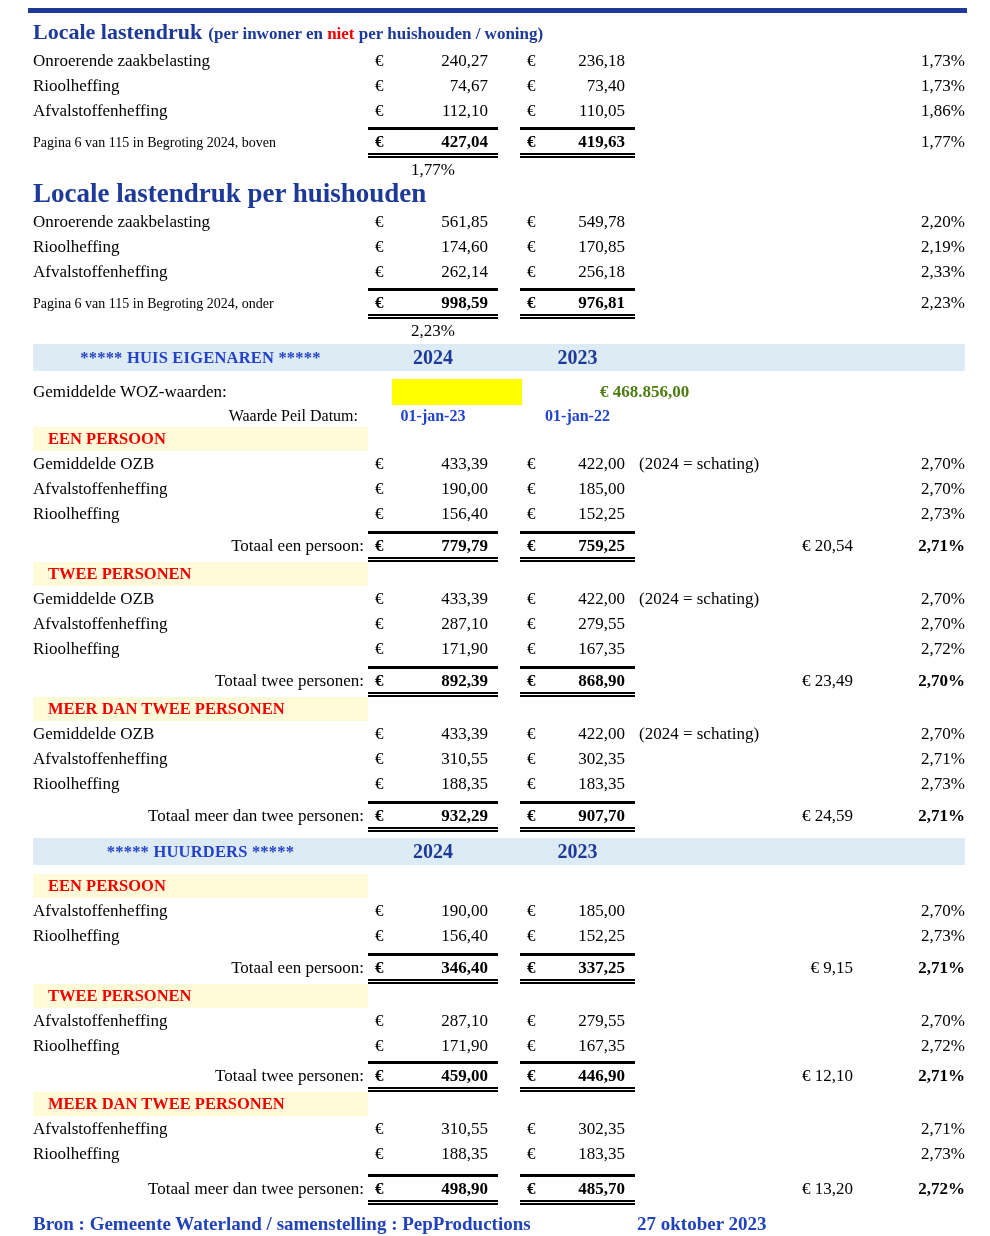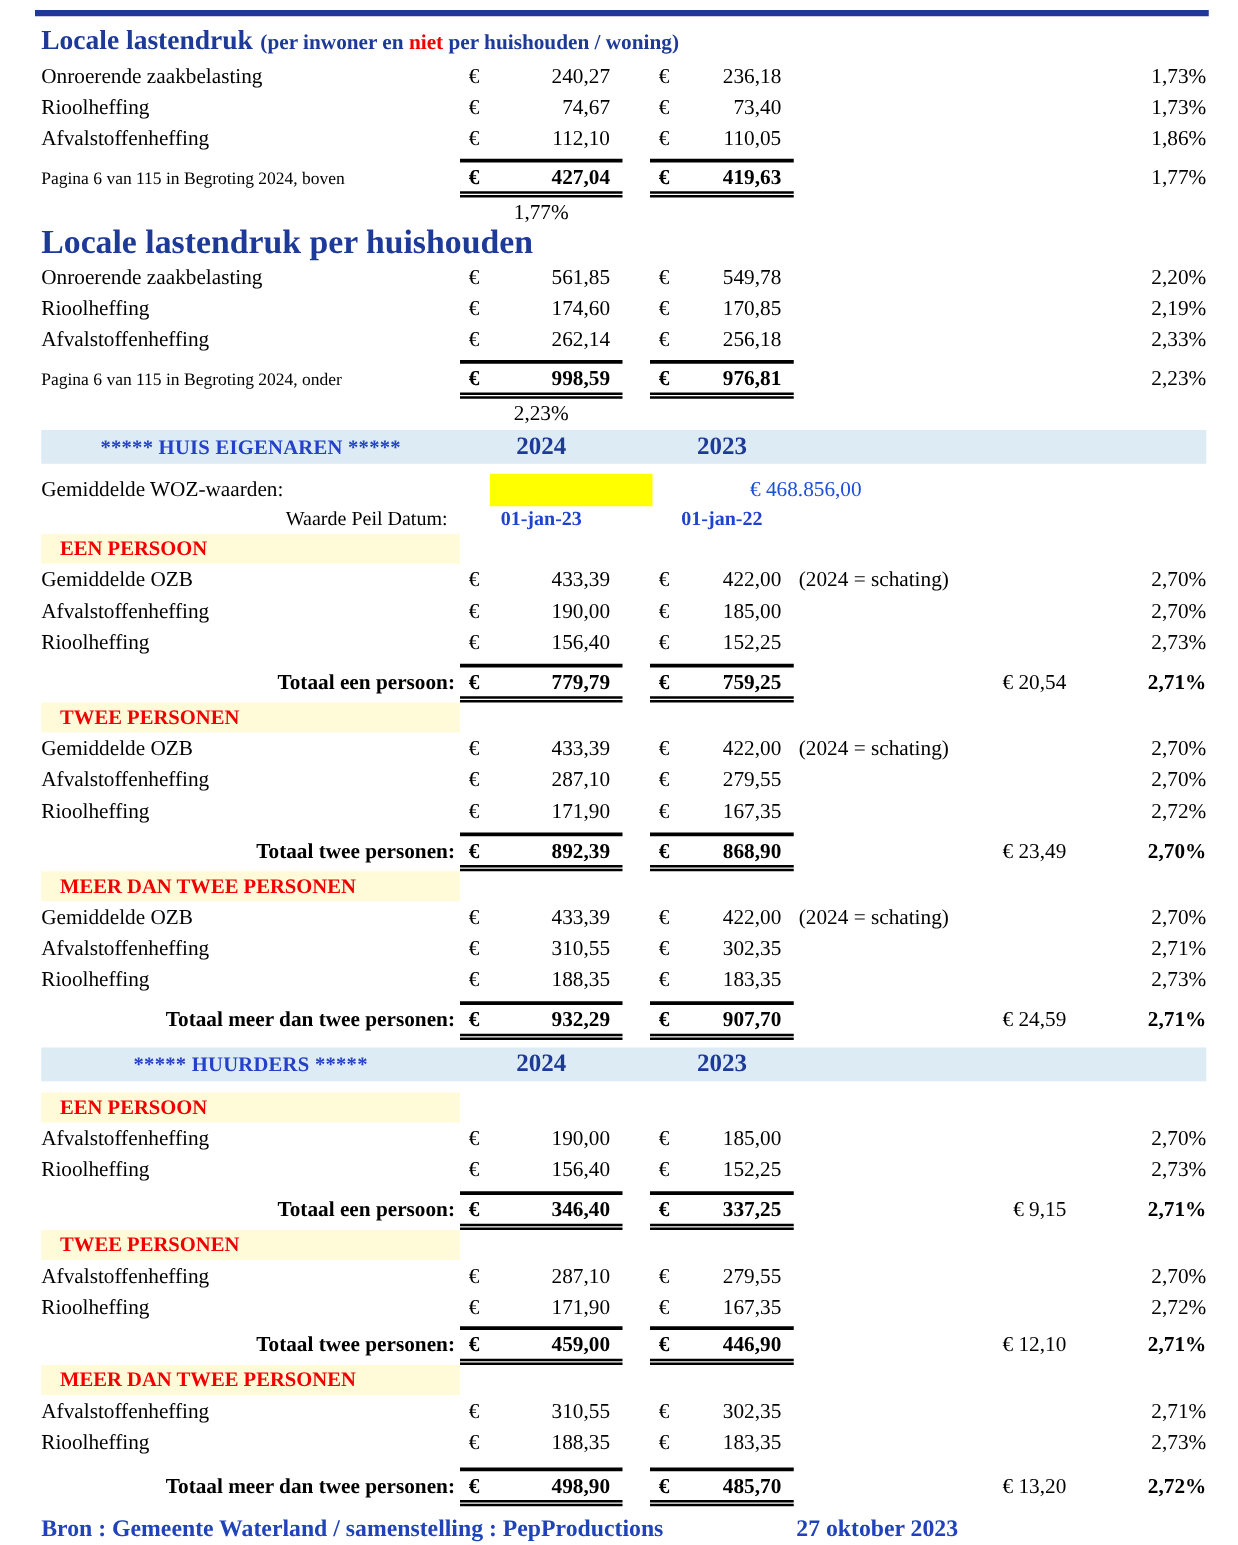--- a/index.html
+++ b/index.html
@@ -17,29 +17,29 @@
   .gc45{grid-column:4/6;}
   .r{height:25px;line-height:25px;font-size:17px;}
   .lab{text-align:left;}
   .money{display:flex;justify-content:space-between;padding:0 10px 0 7px;font-size:17px;}
   .note{padding-left:4px;font-size:17px;white-space:nowrap;}
   .pct{text-align:right;font-size:17px;}
   .diff{text-align:right;font-size:17px;padding-right:2px;}
   .trow{margin-top:4px;font-size:17px;}
   .trow .money{border-top:3px solid #000;border-bottom:5px double #000;padding-top:2px;padding-bottom:1px;line-height:20px;font-weight:bold;}
   .small{font-size:14px;line-height:20px;}
-  .tlab{text-align:right;padding-right:4px;font-weight:bold;line-height:20px;}
+  .tlab{text-align:right;padding-right:4px;font-weight:normal;line-height:20px;}
   .belowrow{height:20px;line-height:20px;font-size:17px;margin-top:2px;}
   .center{text-align:center;}
   .band{height:27px;background:#dcebf4;align-items:center;line-height:27px;}
   .band-title{text-align:center;color:#2541c8;font-weight:bold;font-size:16.5px;letter-spacing:.2px;}
   .year{text-align:center;color:#1d3a99;font-weight:bold;font-size:20px;}
   .wozrow{margin-top:7px;height:27px;align-items:center;font-size:17px;gap:24px;}
   .yellow-cell{background:#ffff00;height:26px;align-self:center;}
-  .redval{color:#1d4ed8;padding-left:8px;font-size:17px;white-space:nowrap;}
+  .redval{color:#4d7c0f;padding-left:8px;font-size:17px;white-space:nowrap;font-weight:bold;}
   .peilrow{height:22px;line-height:22px;}
   .peillab{text-align:right;padding-right:10px;font-size:16px;}
   .datecell{text-align:center;color:#2043cd;font-weight:bold;font-size:16px;}
   .ghead{width:335px;height:24px;line-height:24px;background:#fffbd9;color:#f00000;font-weight:bold;font-size:16.5px;padding-left:15px;box-sizing:border-box;}
   .bold{font-weight:bold;}
   .mt2{margin-top:2px;} .mt3{margin-top:3px;} .mt5{margin-top:5px!important;}
   .mt6{margin-top:6px;} .mt8{margin-top:8px!important;} .mt9{margin-top:9px;}
   .footer{margin-top:6px;height:26px;line-height:26px;}
   .fsrc{grid-column:1/5;color:#2043bb;font-weight:bold;font-size:19px;white-space:nowrap;}
   .fdate{grid-column:5/8;color:#2043bb;font-weight:bold;font-size:19px;padding-left:2px;}

